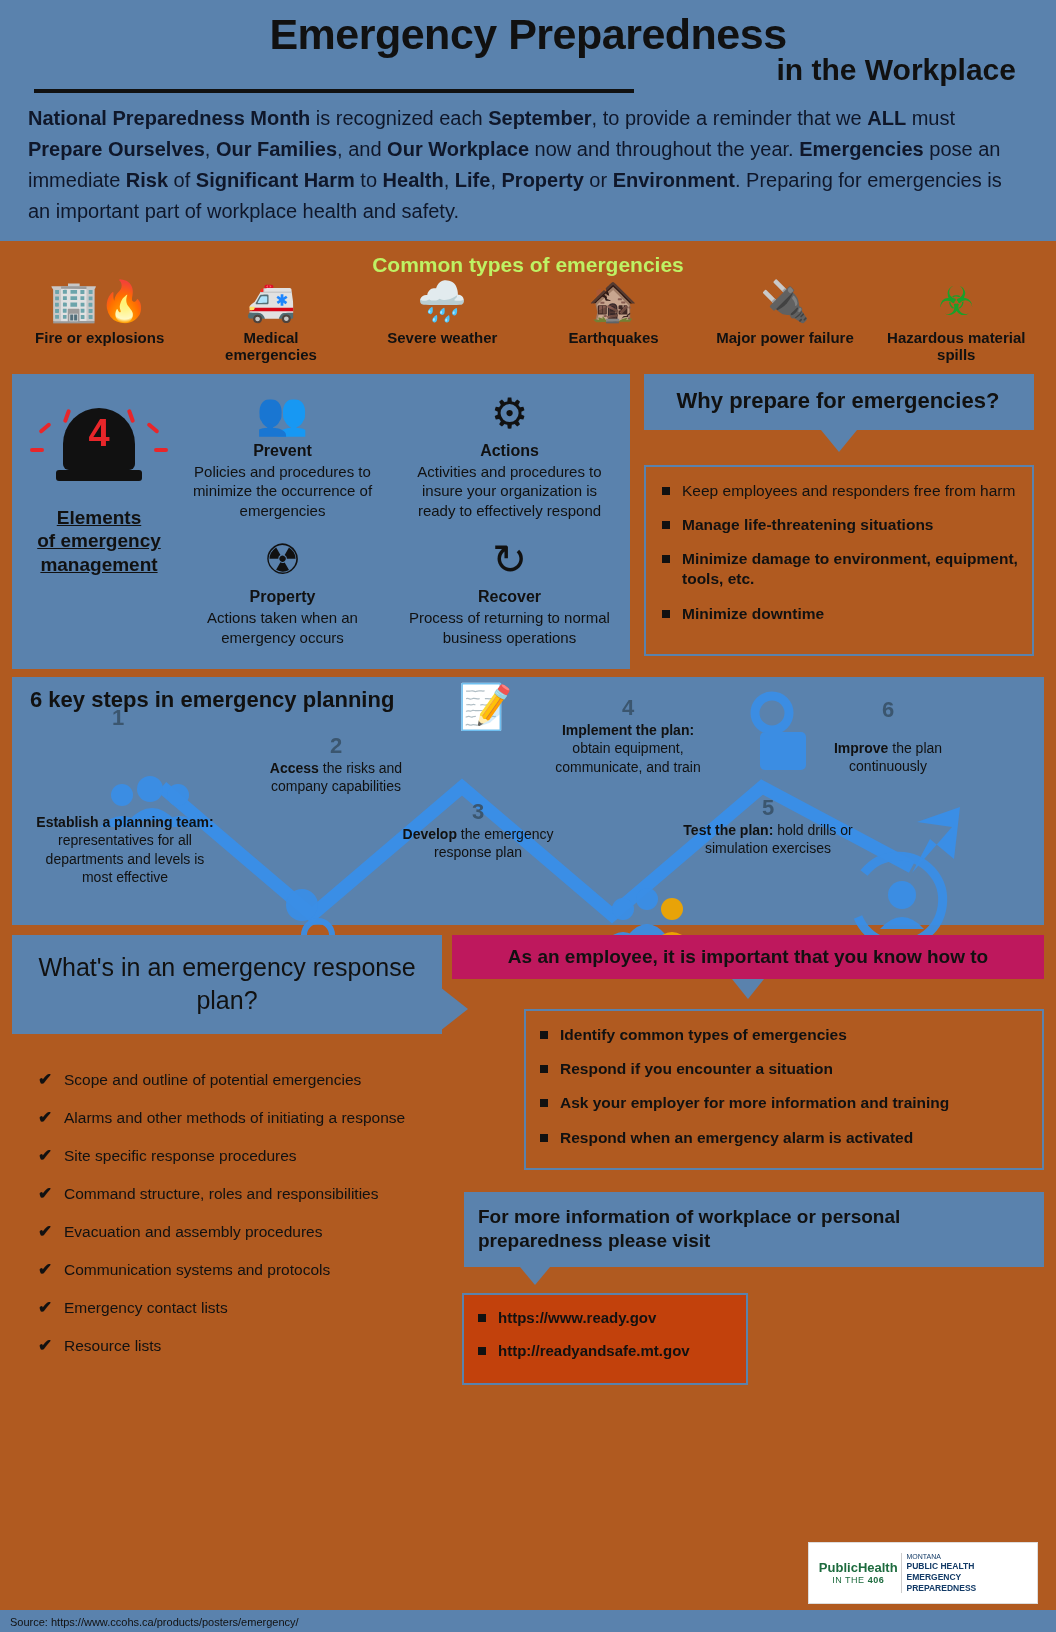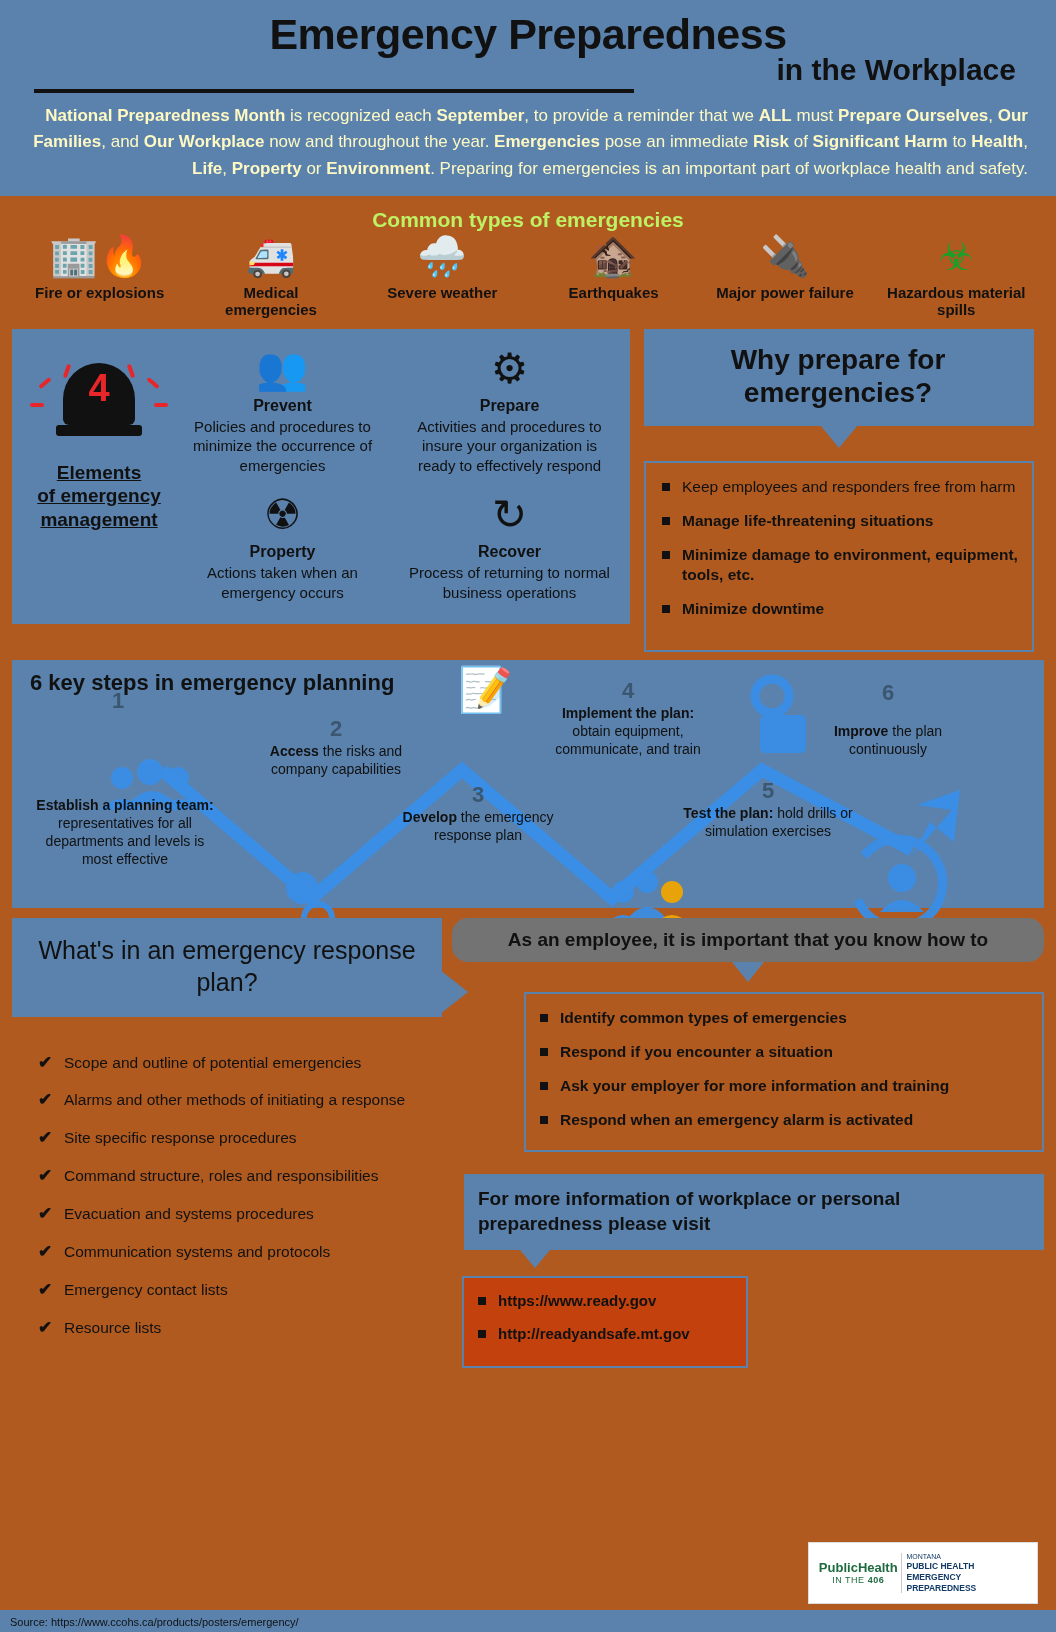--- a/index.html
+++ b/index.html
@@ -35,24 +35,23 @@
     color:#111;
     margin-top:-4px;
     padding-right:12px;
   }
   .title-rule {
     height:4px; background:#111;
     width:600px;
     margin:2px 0 10px 6px;
   }
   .intro {
-    font-size:17px;
-    color:#fef9c3;
+    font-size:20px;
+    color:#0f172a;
     line-height:1.55;
-    text-align:right;
   }
   .intro b { font-weight:bold; }
 
   
   .common-wrap { background:#b05a20; padding:8px 0 4px 0; }
   .common-title {
     text-align:center;
     font-size:21px; font-weight:bold; color:#bef264;
     margin:4px 0 2px 0;
   }
@@ -99,21 +98,21 @@
     flex:1; display:grid; grid-template-columns:1fr 1fr; gap:2px 10px;
   }
   .elem-cell { text-align:center; padding:2px 6px 8px 6px; }
   .elem-icon { height:56px; font-size:42px; line-height:56px; color:#111; }
   .elem-name { font-size:16px; font-weight:bold; color:#111; margin-bottom:2px; }
   .elem-desc { font-size:15px; color:#111; line-height:1.3; }
 
   .why-col { width:390px; }
   .why-head {
     background:#5a82ad; padding:14px 12px 16px 10px;
-    text-align:center; font-size:28px; font-weight:bold; color:#111;
+    text-align:center; font-size:22px; font-weight:bold; color:#111;
     line-height:1.2; position:relative;
   }
   .why-head:after {
     content:""; position:absolute; left:50%; margin-left:-18px; bottom:-22px;
     border-left:18px solid transparent; border-right:18px solid transparent;
     border-top:22px solid #5a82ad;
   }
   .why-body {
     margin-top:35px;
     border:2px solid #5a82ad; background:#b05a20;
@@ -156,24 +155,23 @@
   }
   .plan-list { margin-top:36px; padding:0 6px 0 26px; }
   .plan-item {
     font-size:15.5px; color:#111; line-height:1.35; margin-bottom:17px;
     position:relative; padding-left:26px;
   }
   .plan-item .chk { position:absolute; left:0; top:-1px; font-size:17px; color:#111; font-weight:bold; }
 
   .right-col { flex:1; }
   .emp-head {
-    background:#737373; padding:11px 10px; text-align:center;
+    background:#be185d; padding:11px 10px; text-align:center;
     font-size:19px; font-weight:bold; color:#111; position:relative;
     margin-bottom:30px;
-    border-radius:16px;
   }
   .emp-head:after {
     content:""; position:absolute; left:50%; margin-left:-16px; bottom:-20px;
     border-left:16px solid transparent; border-right:16px solid transparent;
     border-top:20px solid #5a82ad;
   }
   .emp-body {
     border:2px solid #5a82ad; background:#b05a20;
     padding:14px 12px 6px 12px; margin:28px 0 0 72px;
   }
@@ -297,21 +295,21 @@
           </div>
         </div>
         <div class="elem-grid">
           <div class="elem-cell">
             <div class="elem-icon">👥</div>
             <div class="elem-name">Prevent</div>
             <div class="elem-desc">Policies and procedures to minimize the occurrence of emergencies</div>
           </div>
           <div class="elem-cell">
             <div class="elem-icon">⚙</div>
-            <div class="elem-name">Prepare</div>
+            <div class="elem-name">Actions</div>
             <div class="elem-desc">Activities and procedures to insure your organization is ready to effectively respond</div>
           </div>
           <div class="elem-cell">
             <div class="elem-icon">☢</div>
             <div class="elem-name">Property</div>
             <div class="elem-desc">Actions taken when an emergency occurs</div>
           </div>
           <div class="elem-cell">
             <div class="elem-icon">↻</div>
             <div class="elem-name">Recover</div>
@@ -424,21 +422,21 @@
 
   <div class="bottom">
 
     <div class="plan-col">
       <div class="plan-head">What's in an emergency response plan?</div>
       <div class="plan-list">
         <div class="plan-item"><span class="chk">✔</span><span>Scope and outline of potential emergencies</span></div>
         <div class="plan-item"><span class="chk">✔</span><span>Alarms and other methods of initiating a response</span></div>
         <div class="plan-item"><span class="chk">✔</span><span>Site specific response procedures</span></div>
         <div class="plan-item"><span class="chk">✔</span><span>Command structure, roles and responsibilities</span></div>
-        <div class="plan-item"><span class="chk">✔</span><span>Evacuation and systems procedures</span></div>
+        <div class="plan-item"><span class="chk">✔</span><span>Evacuation and assembly procedures</span></div>
         <div class="plan-item"><span class="chk">✔</span><span>Communication systems and protocols</span></div>
         <div class="plan-item"><span class="chk">✔</span><span>Emergency contact lists</span></div>
         <div class="plan-item"><span class="chk">✔</span><span>Resource lists</span></div>
       </div>
     </div>
 
     <div class="right-col">
       <div class="emp-head">As an employee, it is important that you know how to</div>
       <div class="emp-body">
         <ul>

